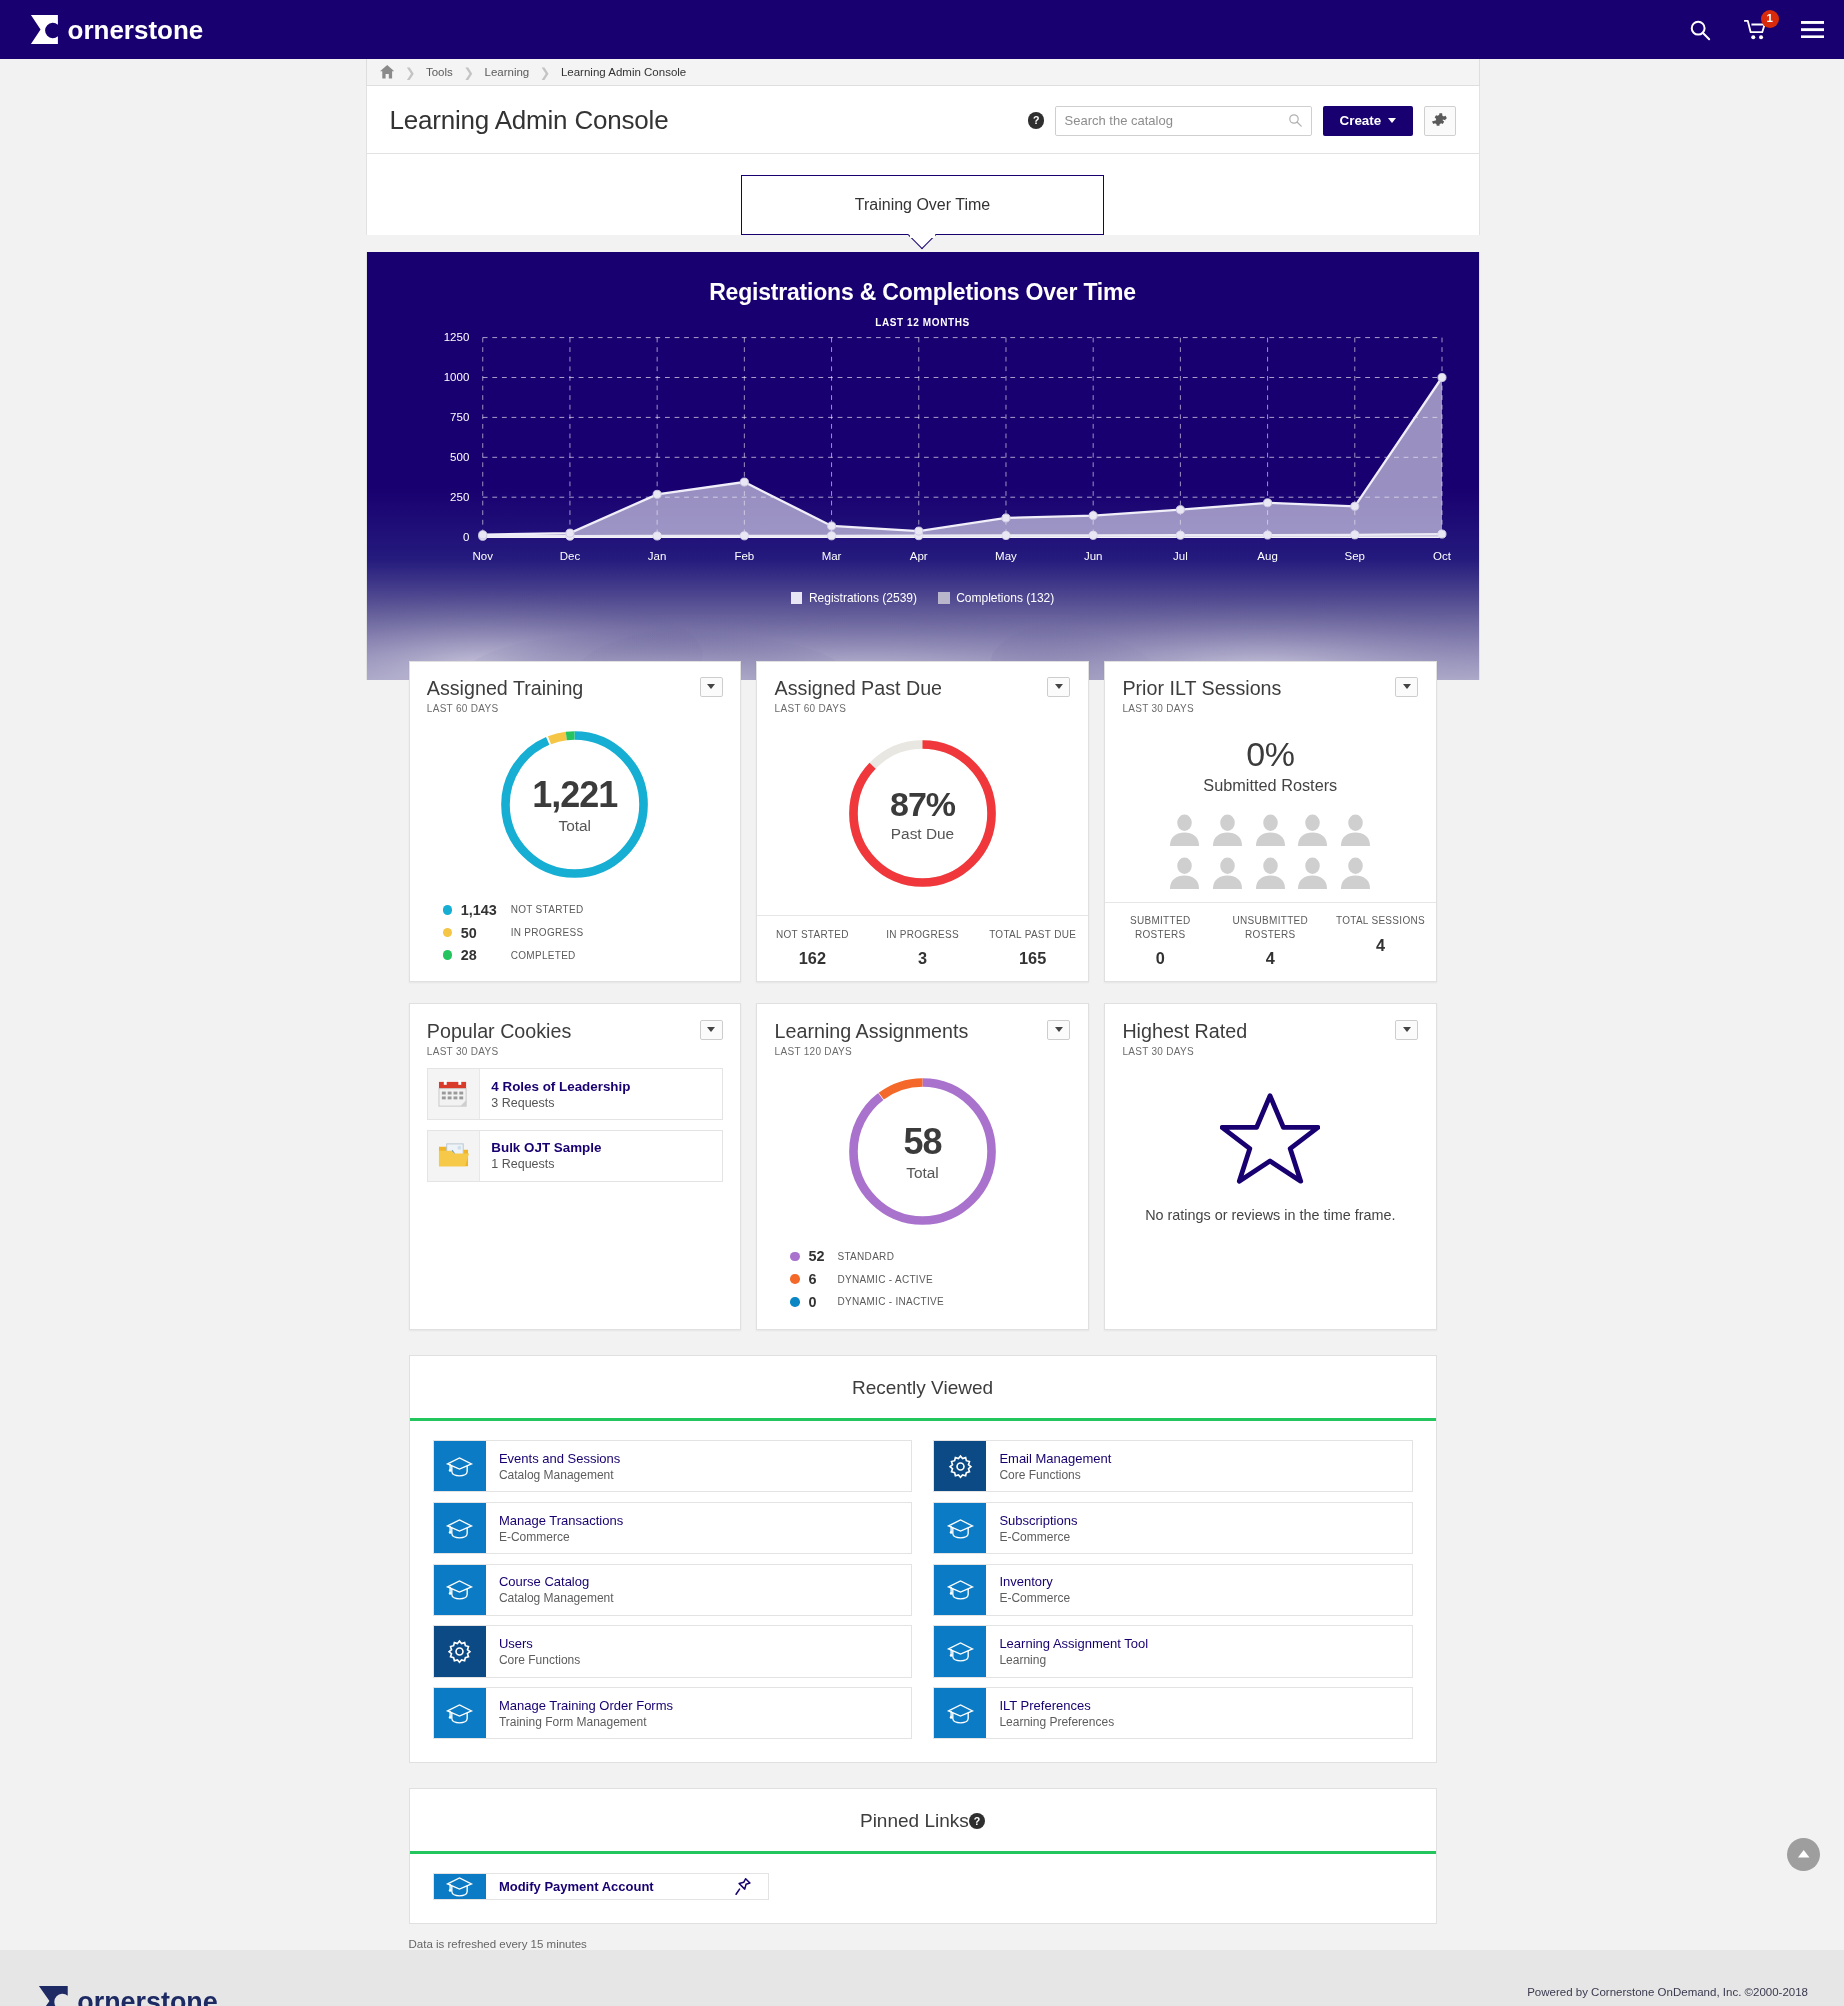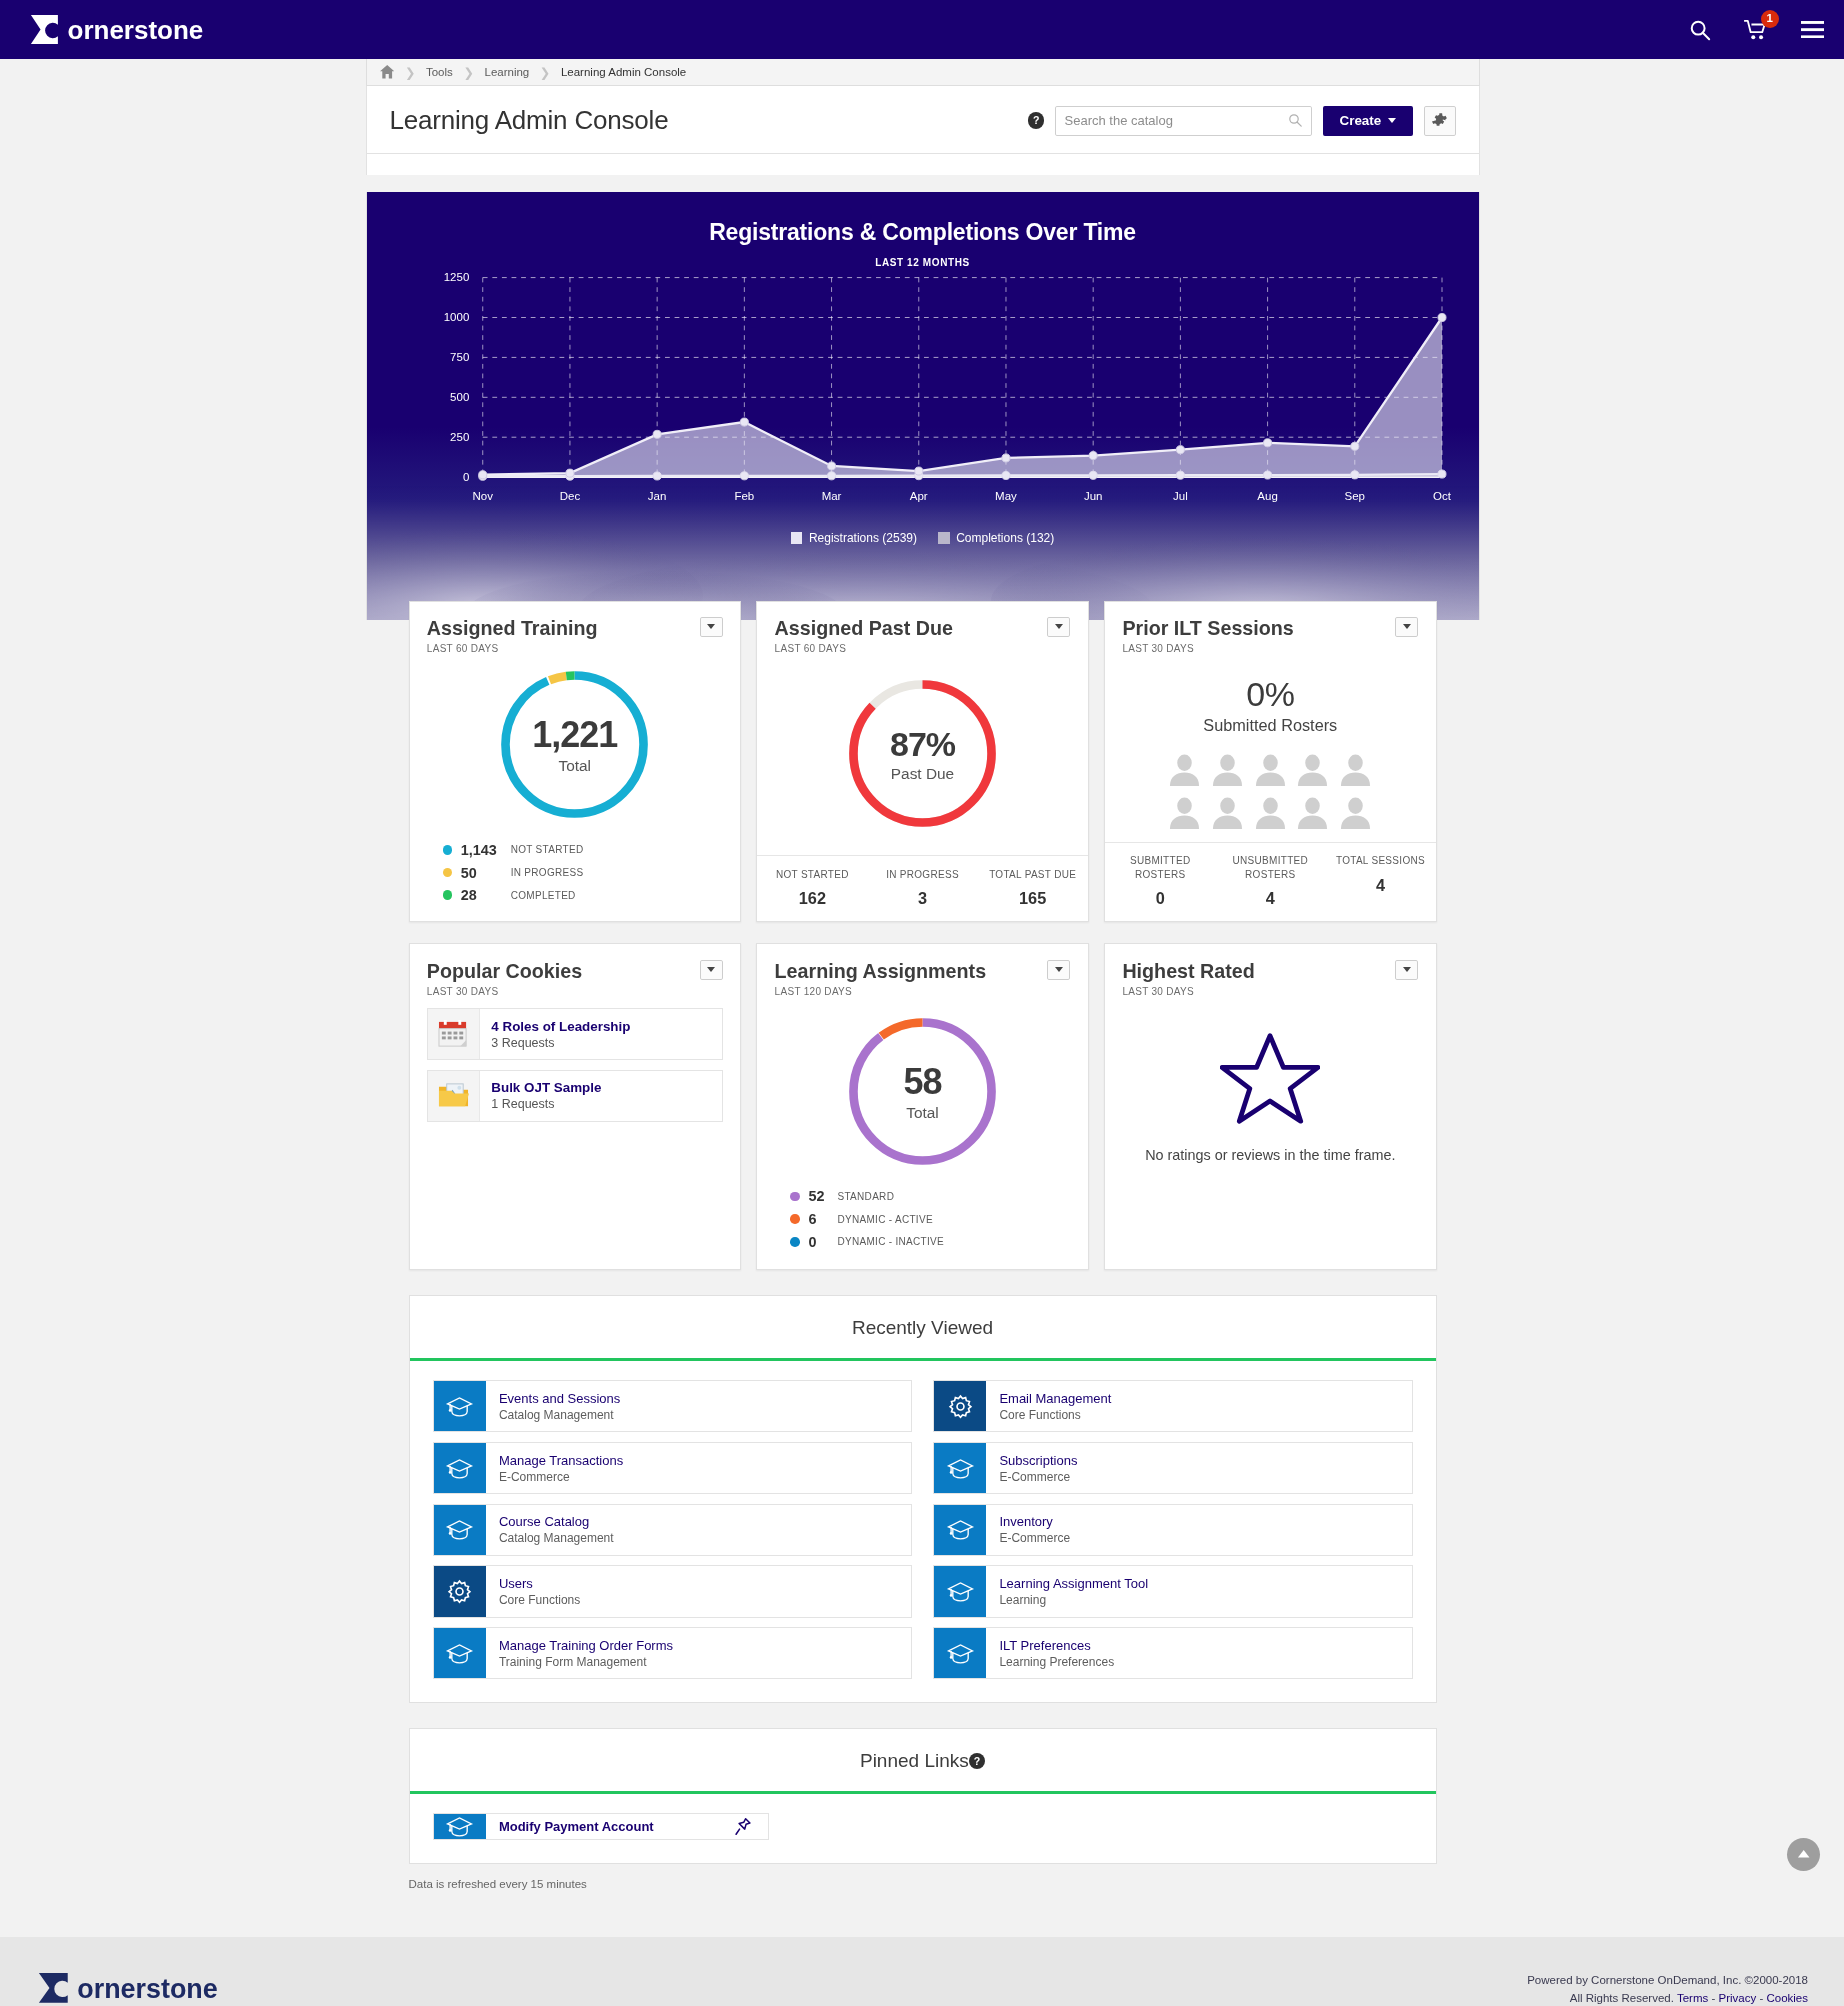--- a/index.html
+++ b/index.html
@@ -116,21 +116,21 @@
   .legend-swatch { width: 11.5px; height: 11.5px; display: inline-block; }
 
   
   .widgets { display: flex; gap: 15.4px; margin-top: -19px; position: relative; z-index: 5; padding: 0 43px; }
   .widgets.row2 { margin-top: 21px; }
   .card {
     background: #fff; border: 1px solid #e0e0e0; flex: 1; display: flex; flex-direction: column;
     box-shadow: 0 1px 1.9px rgba(0,0,0,.06);
   }
   .card-head { padding: 15.4px 17.3px 0 17.3px; display: flex; justify-content: space-between; align-items: flex-start; }
-  .card-title { font-size: 19.7px; color: #3d3d3d; font-weight: bold; }
+  .card-title { font-size: 19.7px; color: #3d3d3d; font-weight: normal; }
   .card-period { font-size: 10px; color: #6b6b6b; letter-spacing: 0.3px; padding: 2.9px 17.3px 0 17.3px; }
   .card-menu {
     width: 23px; height: 20px; border: 1px solid #cdcdcd; background: #fbfbfb;
     display: flex; align-items: center; justify-content: center; cursor: pointer; border-radius: 1.9px;
   }
   .card-body { flex: 1; display: flex; flex-direction: column; align-items: center; justify-content: center; padding: 9.6px 0 7.7px 0; }
   .card-stats {
     border-top: 1px solid #e6e6e6; display: flex; padding: 11.5px 0 13.4px 0;
   }
   .stat { flex: 1; text-align: center; }
@@ -277,20 +277,23 @@
         <div class="btn-gear">
           <svg width="16.3" height="16.3" viewBox="0 0 24 24" fill="#5a5a5a">
             <path d="M12 8a4 4 0 100 8 4 4 0 000-8zm9.4 4a7.4 7.4 0 00-.1-1.2l2.1-1.6-2-3.5-2.5 1a7.6 7.6 0 00-2.1-1.2L16.4 2h-4l-.4 2.5a7.6 7.6 0 00-2.1 1.2l-2.5-1-2 3.5 2.1 1.6a7.4 7.4 0 000 2.4L1.4 14l2 3.5 2.5-1a7.6 7.6 0 002.1 1.2l.4 2.5h4l.4-2.5a7.6 7.6 0 002.1-1.2l2.5 1 2-3.5-2.1-1.6c.06-.4.1-.8.1-1.2z"></path>
           </svg>
         </div>
       </div>
     </div>
 
     <div class="tabwrap">
       <div class="tabs">
+        <div class="tab active">
+          <span>Training Over Time</span>
+        </div>
       </div>
     </div>
 
     <div class="hero">
       <svg class="clouds" viewBox="0 0 1160 200" preserveAspectRatio="none">
         <defs>
           <radialGradient id="cg1" cx="50%" cy="60%" r="60%">
             <stop offset="0%" stop-color="#d9d6e8" stop-opacity="0.95"></stop>
             <stop offset="100%" stop-color="#5b5590" stop-opacity="0"></stop>
           </radialGradient>

